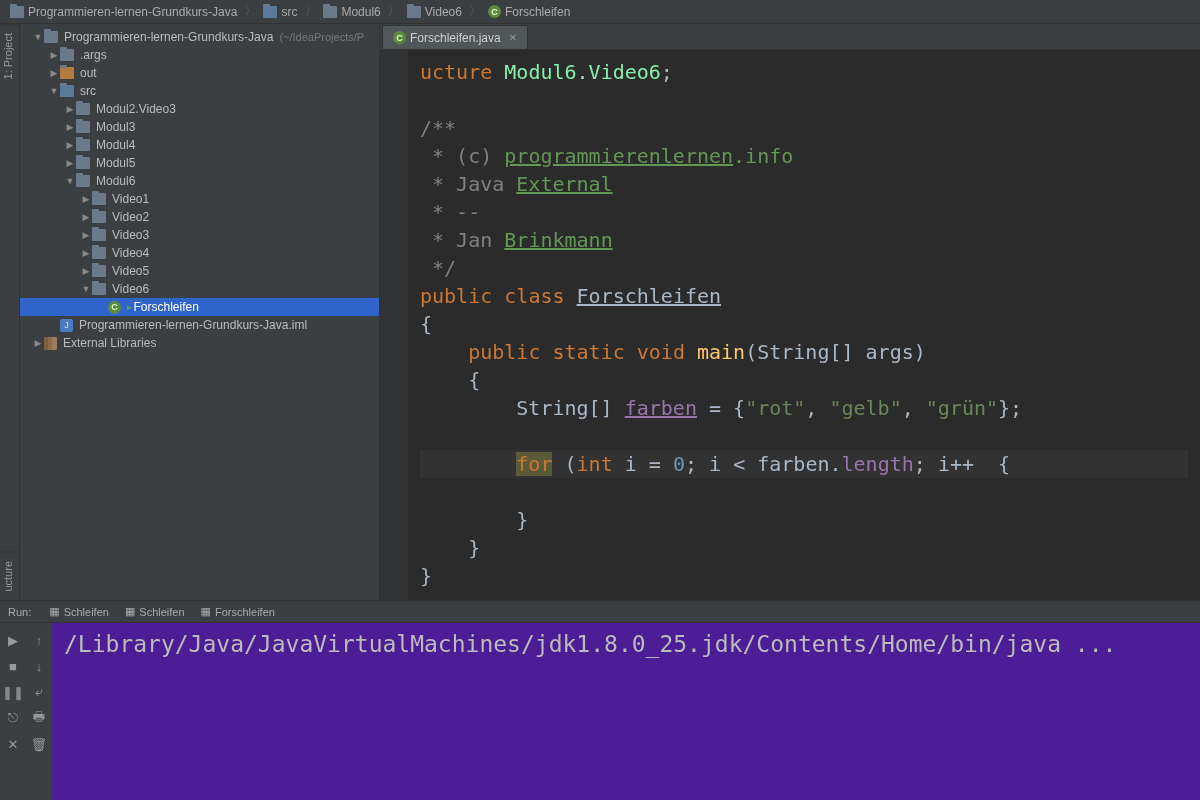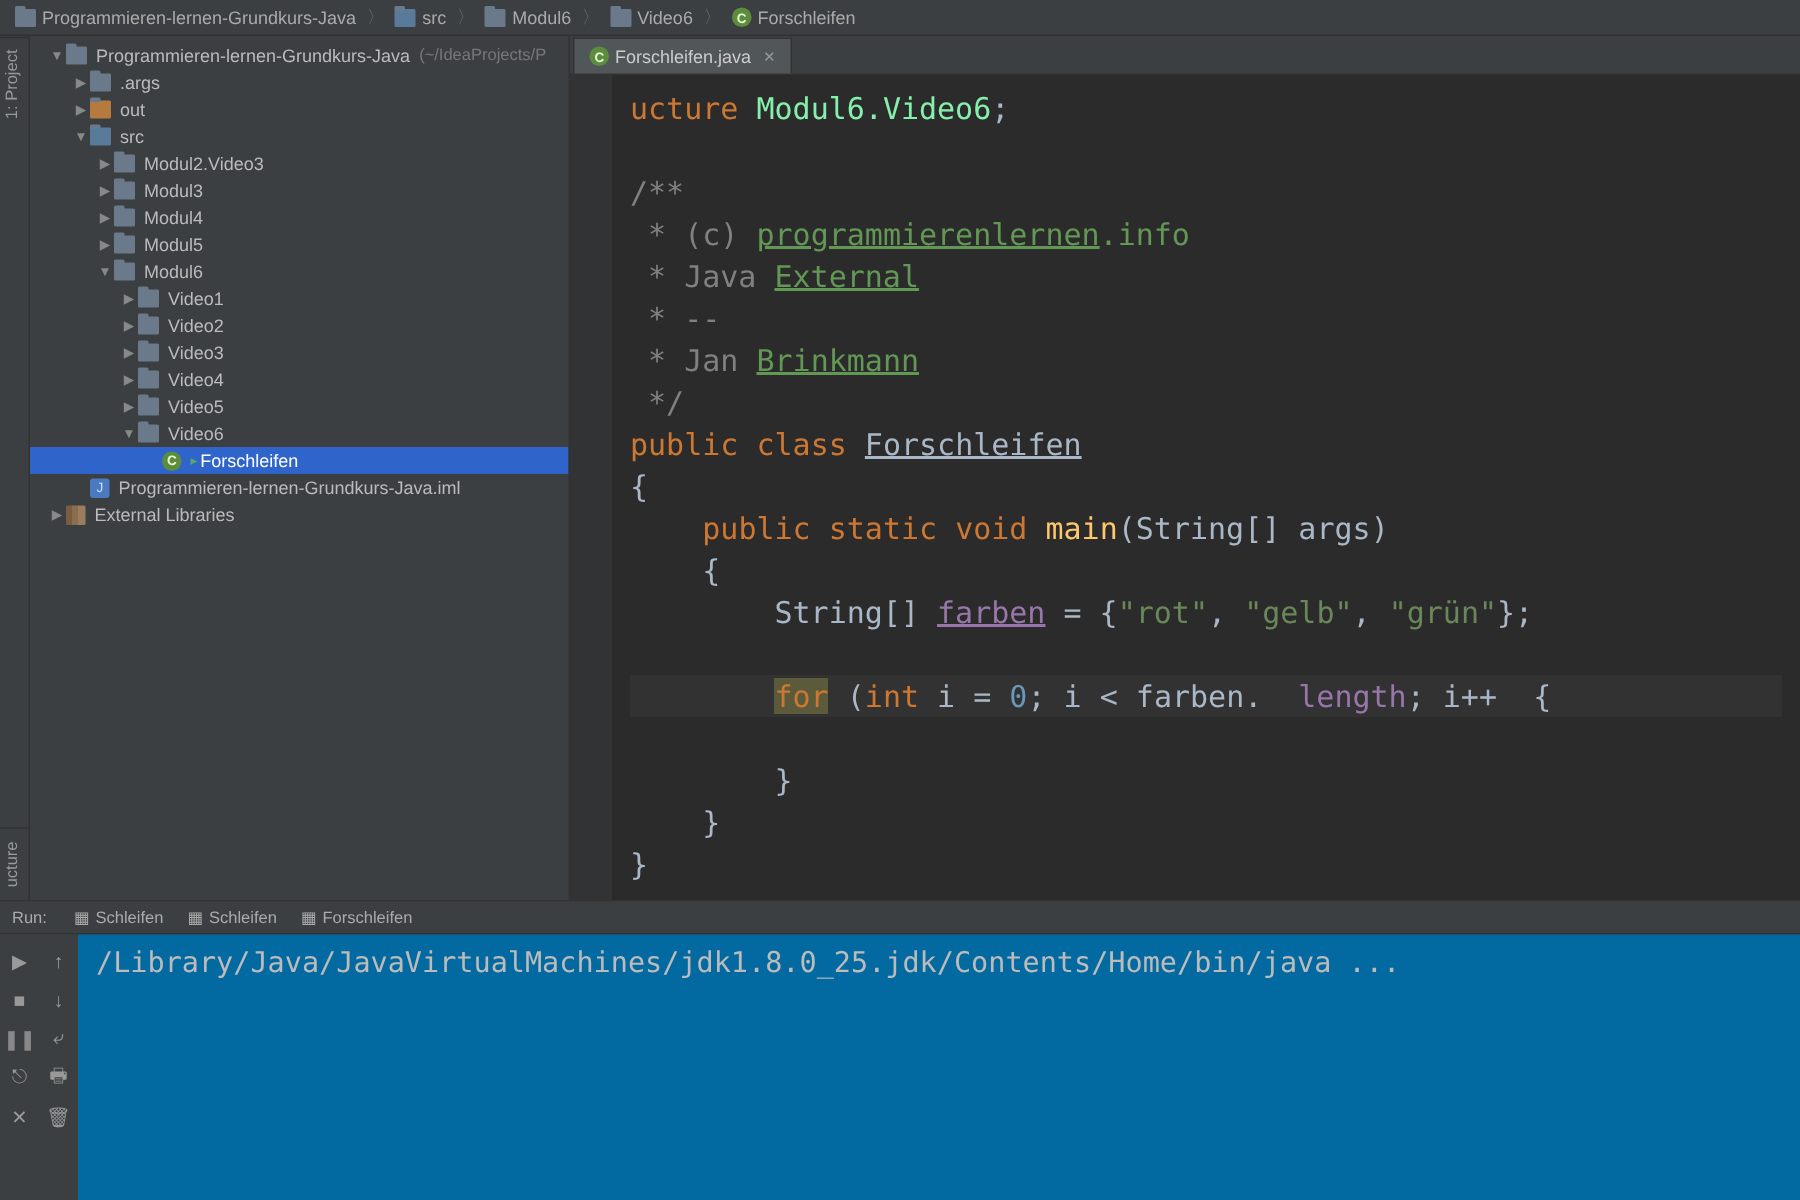--- a/index.html
+++ b/index.html
@@ -119,21 +119,21 @@
 .tok-comment { color:#808080; }
 .tok-link { color:#629755; text-decoration:underline; }
 .tok-commgreen { color:#629755; }
 .tok-class { color:#a9b7c6; text-decoration:underline; }
 .tok-method { color:#ffc66d; }
 .tok-type { color:#a9b7c6;text-align:center; }
 .tok-var { color:#9876aa; text-decoration:underline; }
 .tok-str { color:#6a8759; }
 .tok-num { color:#6897bb; }
 .tok-punc { color:#a9b7c6; }
-.tok-field { color:#9876aa;margin-left:24px; }
+.tok-field { color:#9876aa; }
 .hl-line { background:#323232; display:inline-block; width:100%; }
 .hl-for { background:#5b5b3b; color:#cc7832; }
 .bottom-panel {
   height:200px; background:#3c3f41;
   border-top:1px solid #323232;
   display:flex;
 }
 .run-header {
   height:22px; display:flex; align-items:center;
   background:#3c3f41; border-bottom:1px solid #323232;
@@ -150,23 +150,23 @@
   display:flex; flex-direction:column; padding-top:4px;
 }
 .run-toolbar-l .tbtn, .run-toolbar-r .tbtn {
   width:22px; height:22px; margin:2px auto;
   display:flex; align-items:center; justify-content:center;
   color:#999; cursor:pointer; font-size:13px;
 }
 .play { color:#59a869; }
 .stop { color:#c75450; }
 .console {
-  flex:1; background:#0369a1; color:#bbbbbb;
+  flex:1; background:#4c1d95; color:#bbbbbb;
   font-family:"Consolas","Menlo",monospace;
-  font-size:19px; padding:8px 12px;
+  font-size:23px; padding:8px 12px;
 }
 .bottom-wrap { display:flex; flex-direction:column; flex:1; }
 </style>
 </head>
 <body>
 
 <div class="breadcrumb">
   <span class="crumb">
       <span class="folder-icon"></span>
       <span>Programmieren-lernen-Grundkurs-Java</span>

